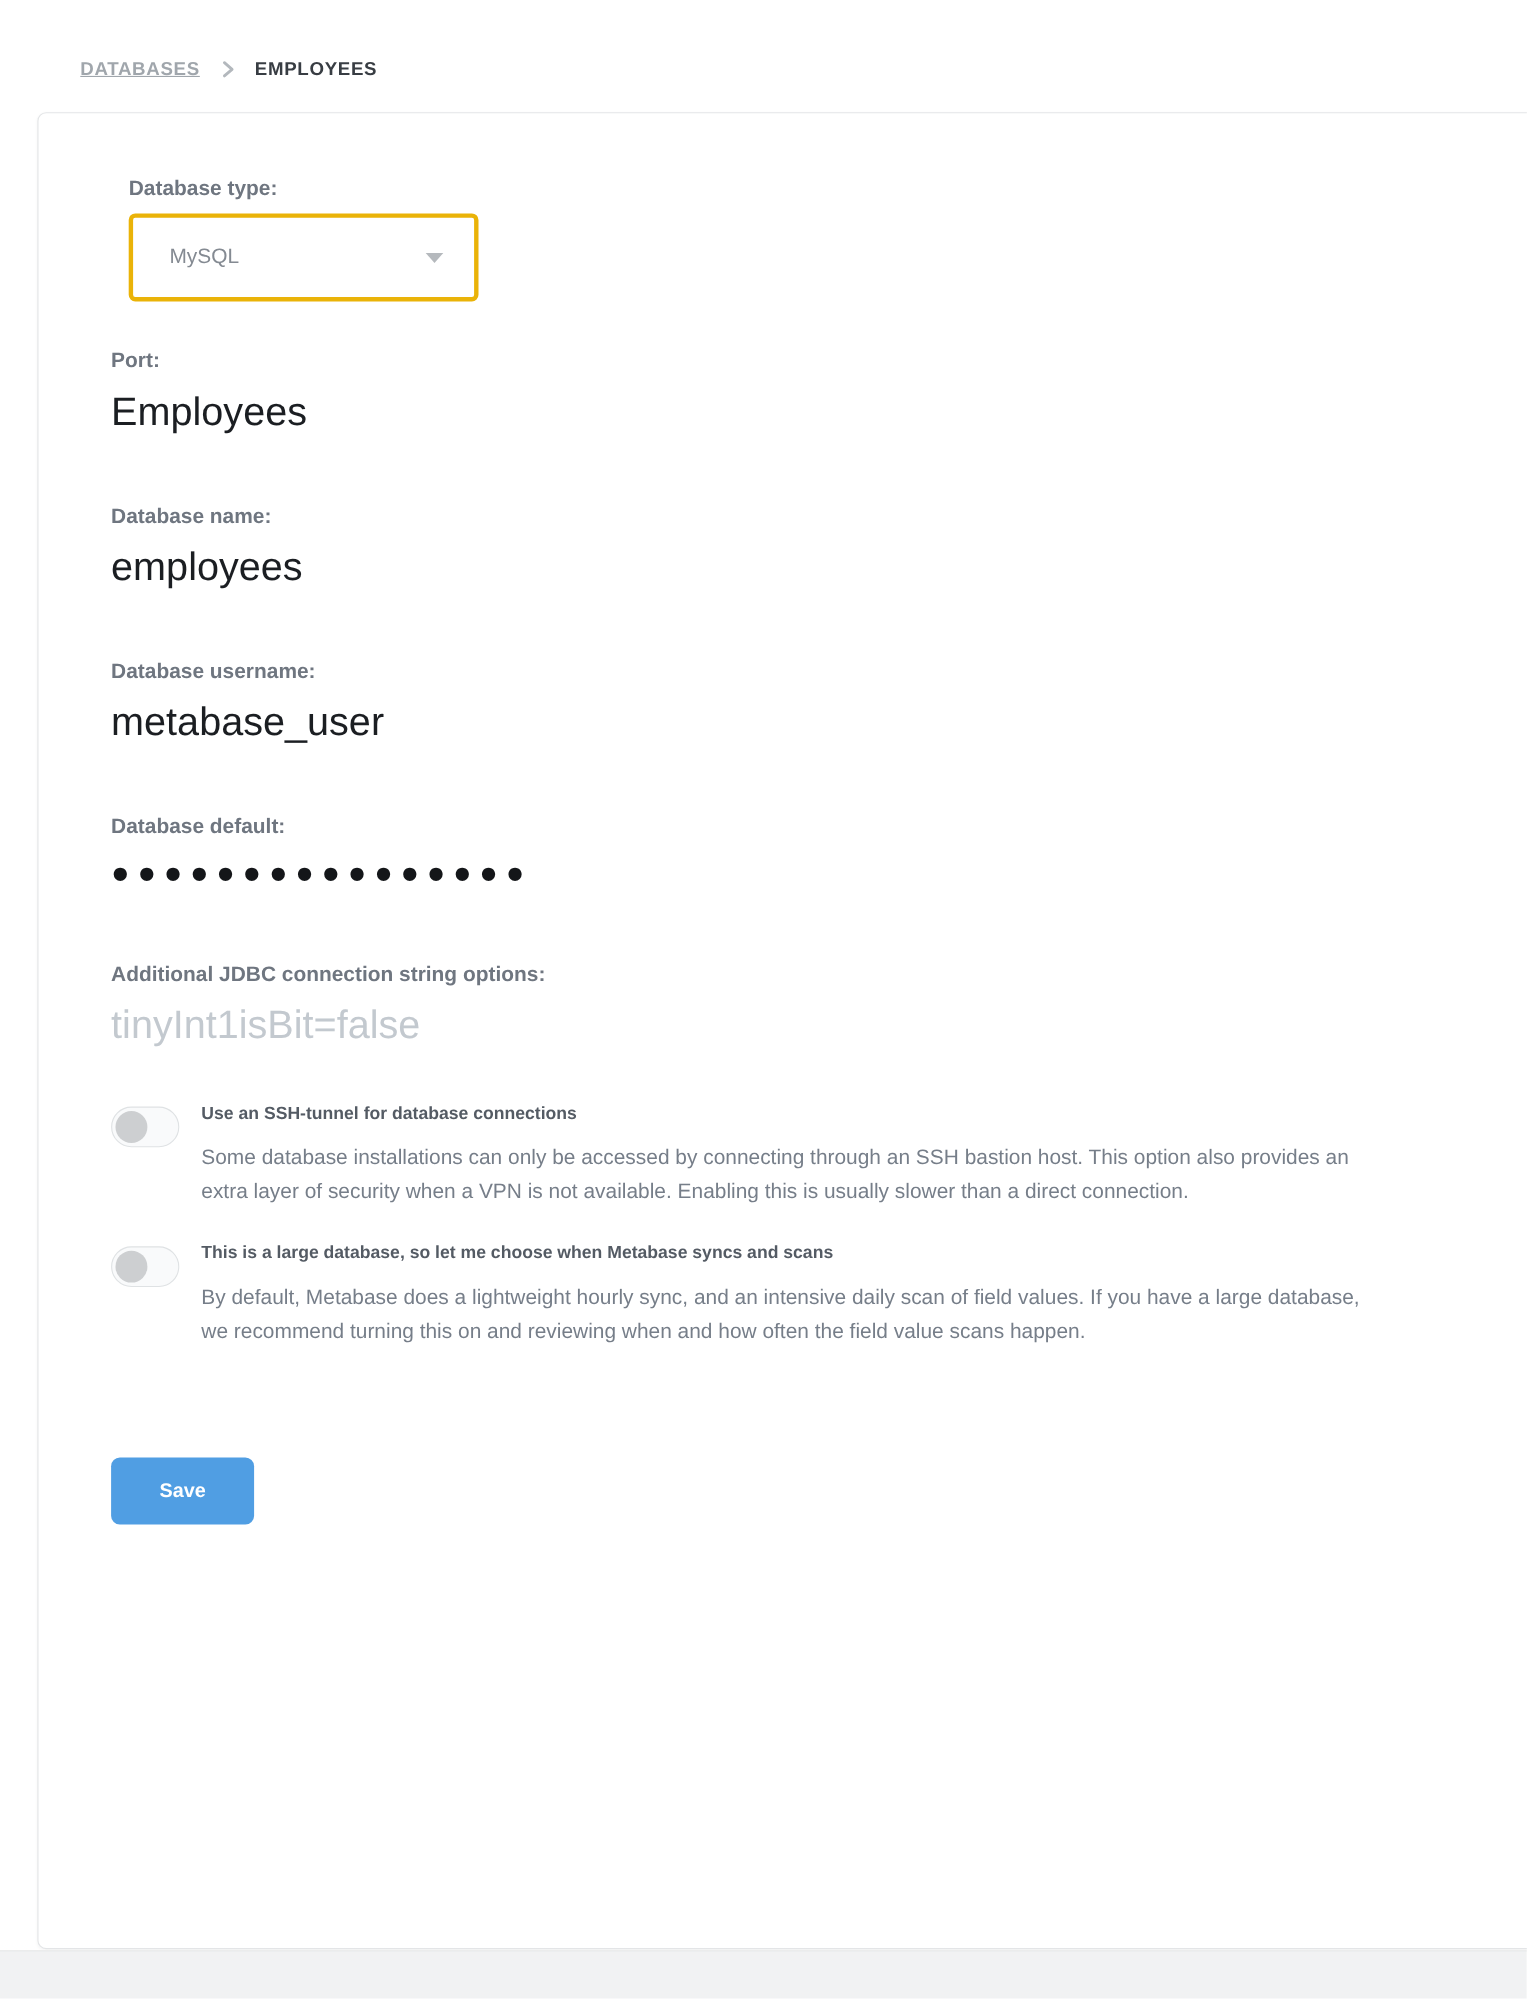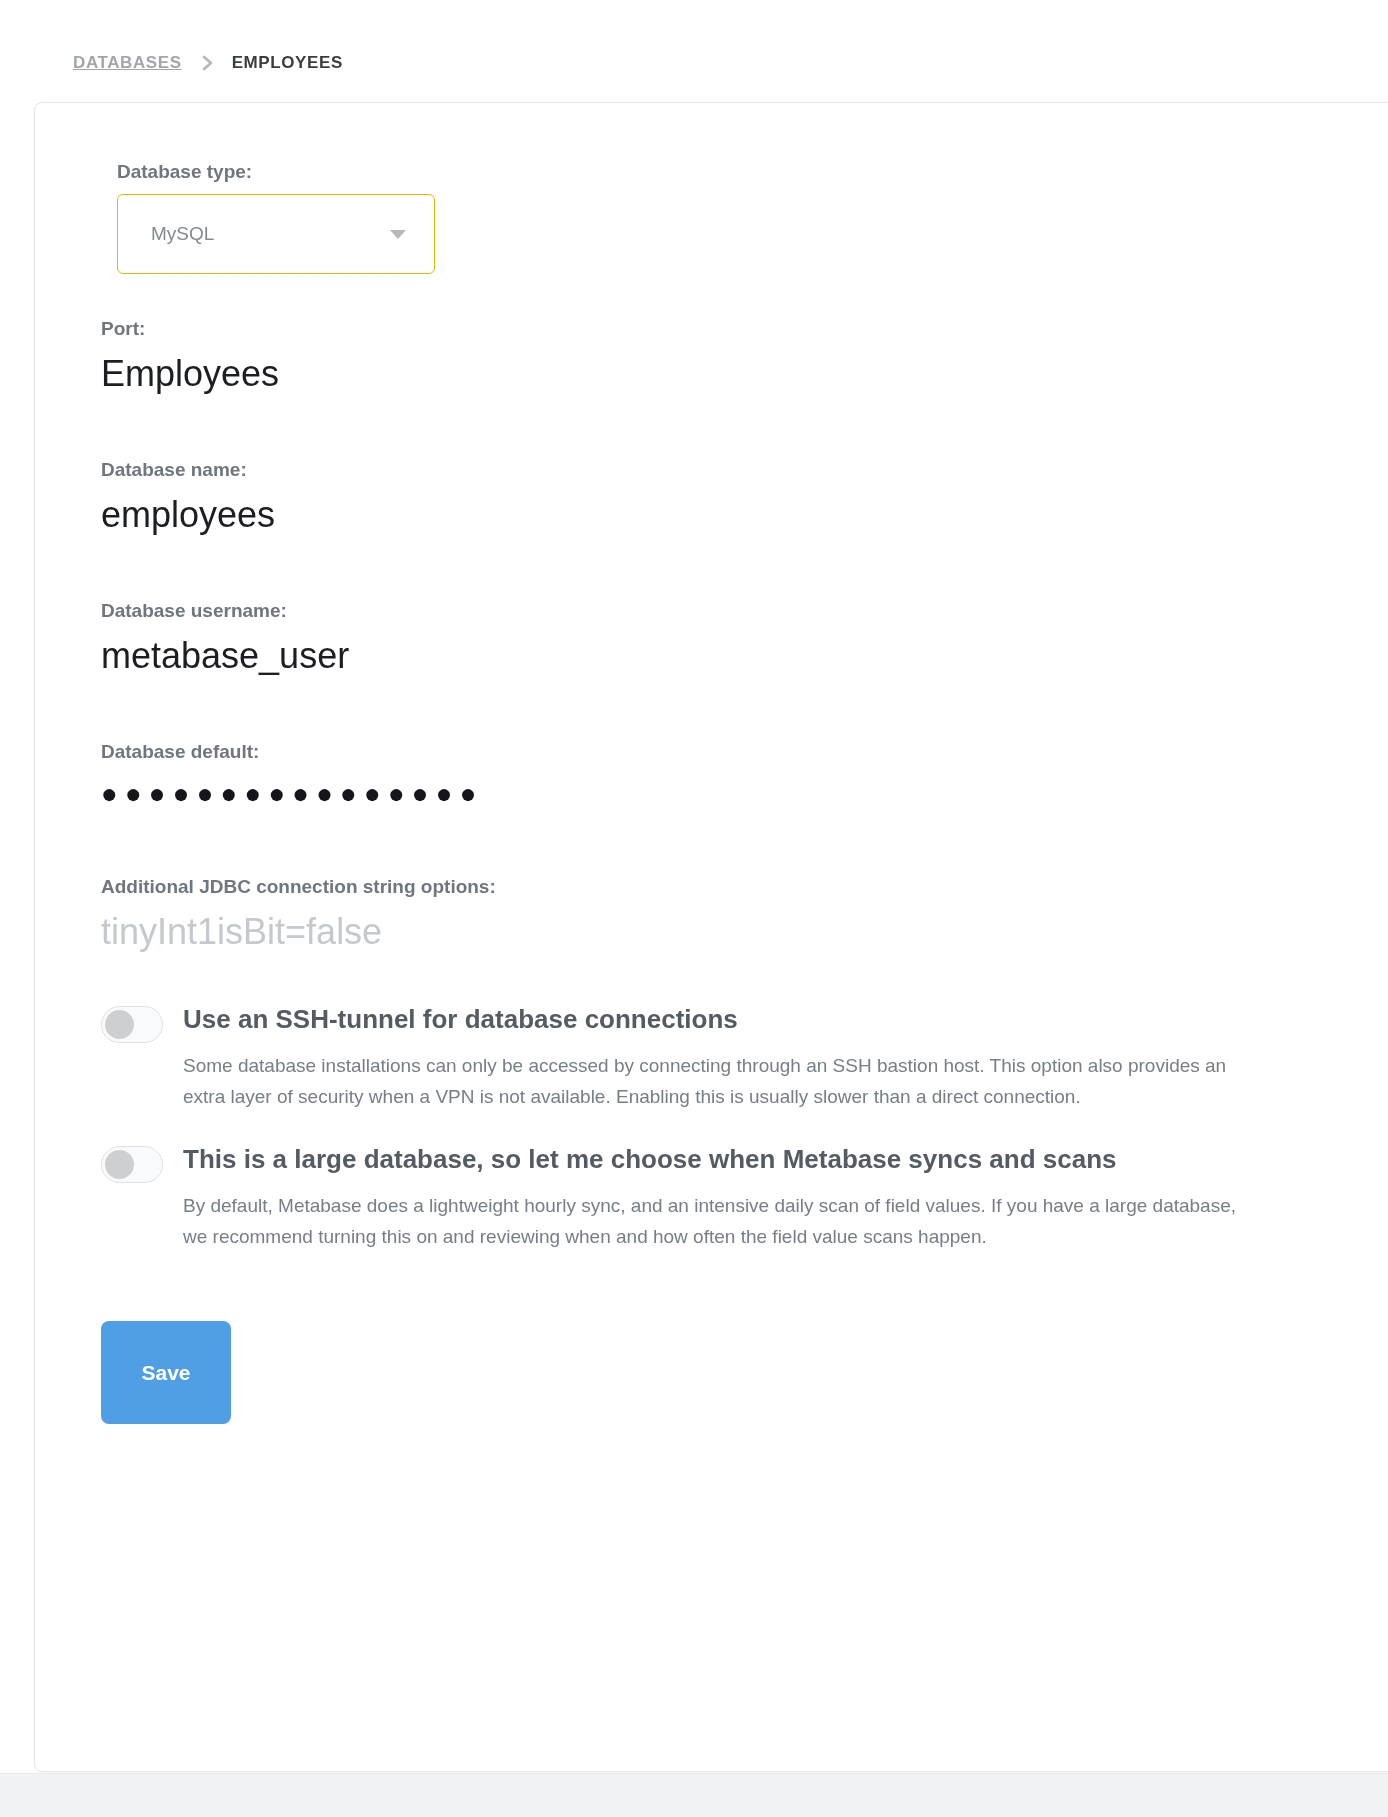--- a/index.html
+++ b/index.html
@@ -44,21 +44,21 @@
     font-size:19px; font-weight:bold; color:#6f7680;
     margin-bottom:11px;
   }
 
   
   .db-type { margin-bottom:44px;padding-left:16px; }
   .select-box {
     position:relative;
     width:318px; height:80px;
     background:#fff;
-    border:1px solid #eab308;
+    border:4px solid #eab308;
     border-radius:6px;
     display:flex; align-items:center;
     padding-left:33px;
     cursor:pointer;
   }
   .select-value { font-size:19px; color:#848a92; }
   .select-caret {
     position:absolute; right:28px; top:50%;
     margin-top:-4px;
     width:0; height:0;
@@ -100,35 +100,35 @@
     margin-top:2px;
     cursor:pointer;
   }
   .toggle-knob {
     position:absolute; left:3px; top:3px;
     width:29px; height:29px; border-radius:50%;
     background:#cdcfd1;
   }
   .toggle-text { margin-left:20px; max-width:1056px; }
   .toggle-title {
-    font-size:26px; font-weight:bold; color:#545b64;
+    font-size:16px; font-weight:bold; color:#545b64;
     margin-bottom:15px;
   }
   .toggle-desc {
     font-size:19px; color:#767e89; line-height:31px;
   }
 
   
   .save-button {
-    margin-top:33px;
-    width:130px; height:103px;
+    margin-top:63px;
+    width:130px; height:61px;
     background:#509ee3;
     border:none; border-radius:8px;
     color:#ffffff; font-family:"Liberation Sans", sans-serif;
-    font-size:21px; font-weight:bold;
+    font-size:18px; font-weight:bold;
     cursor:pointer;
   }
 
   
   .bottom-strip {
     height:44px; margin-top:1px;
     background:#f1f2f3;
     border-top:1px solid #e7e8e9;
   }
 </style>

